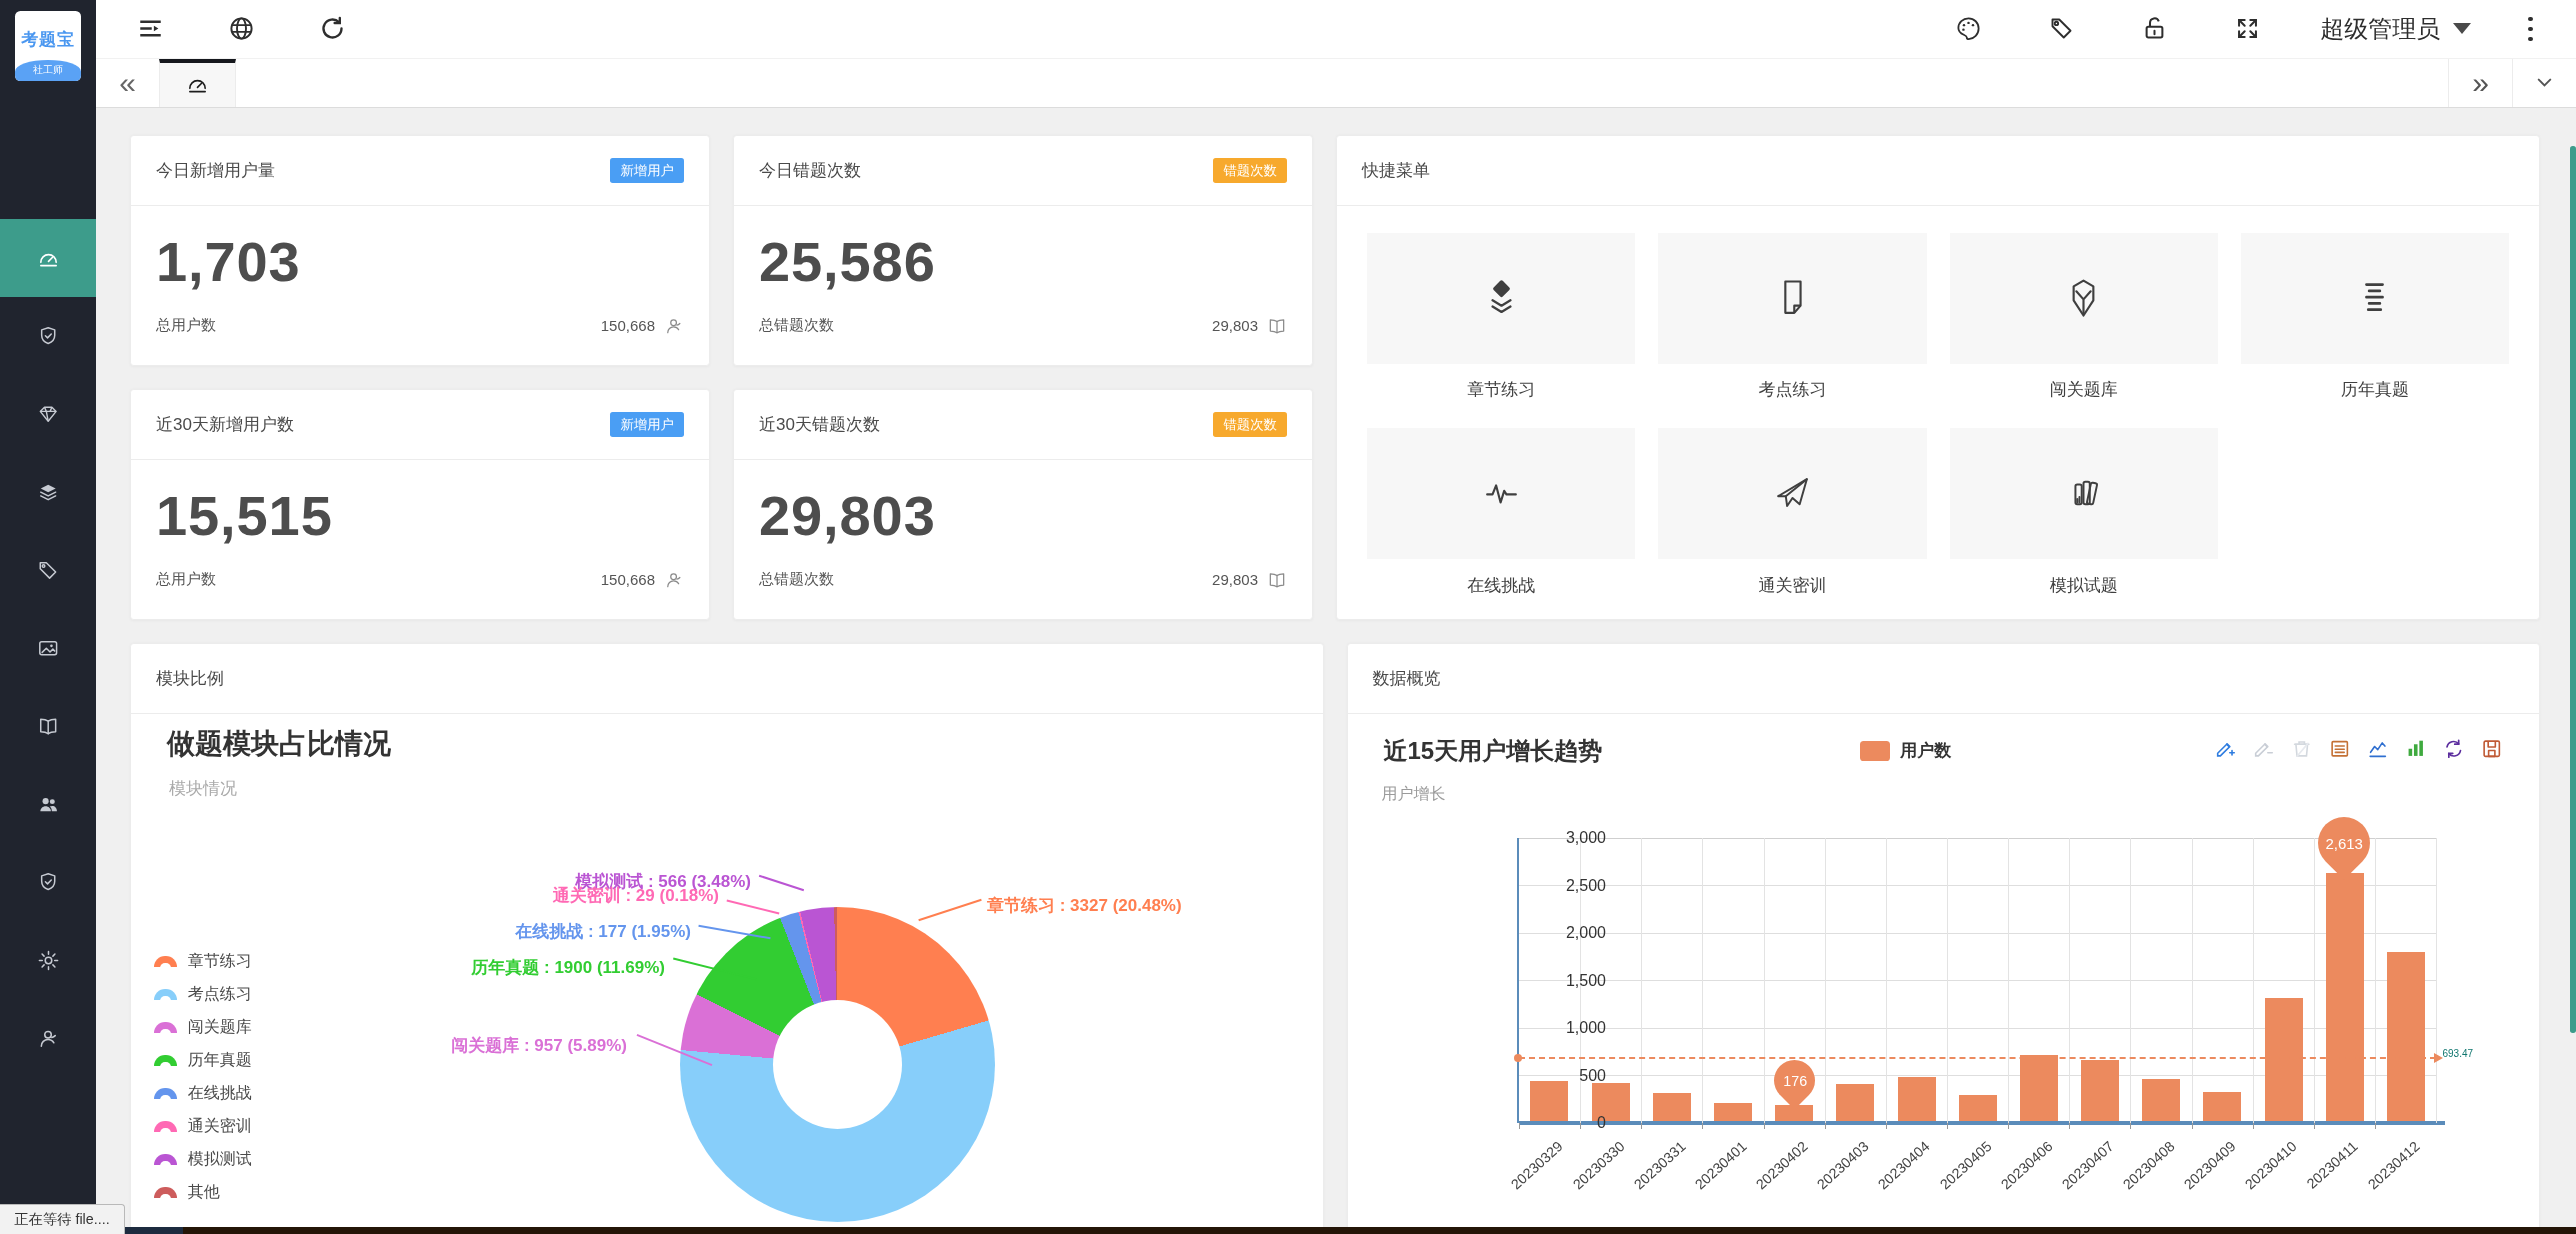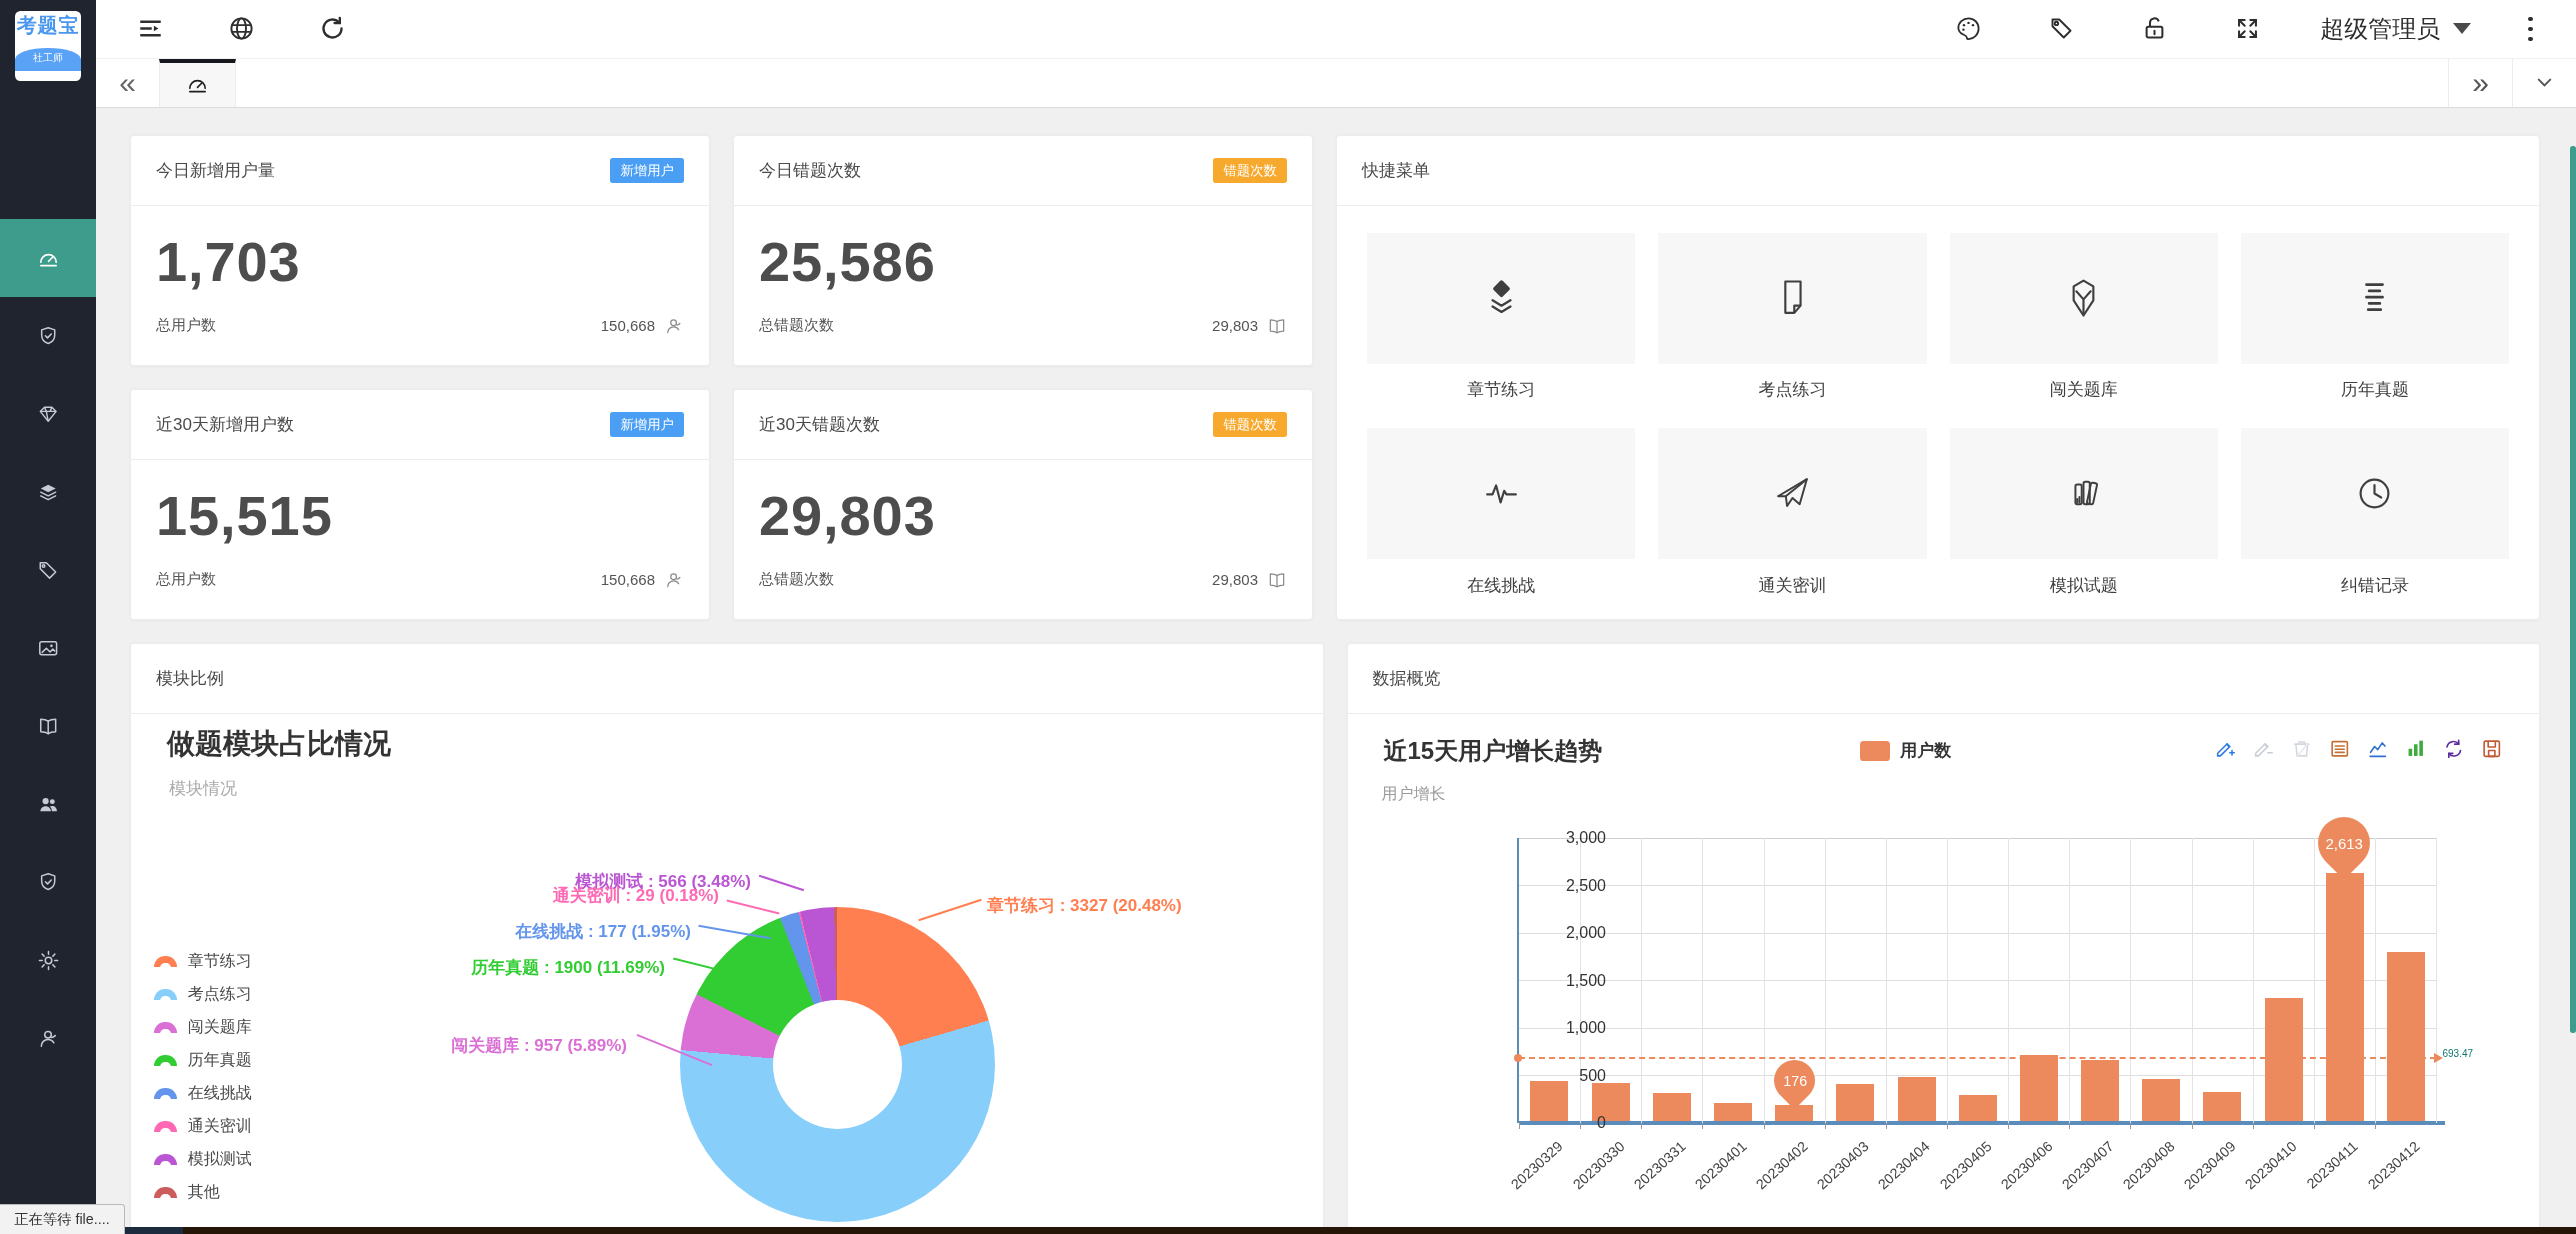--- a/index.html
+++ b/index.html
@@ -3,21 +3,21 @@
 <meta charset="utf-8">
 <style>
   * { margin:0; padding:0; box-sizing:border-box; }
   html,body { width:2576px; height:1234px; overflow:hidden; background:#f0f0f0;
     font-family:"Liberation Sans","DejaVu Sans",sans-serif; color:#4a4a4a; }
   svg { display:block; }
 
   
   .sidebar { position:fixed; left:0; top:0; width:96px; height:1234px; background:#20242e; z-index:30; }
   .logo { margin:10.7px auto 0; width:66px; height:70px; background:#fff; border-radius:5.4px; overflow:hidden; text-align:center; }
-  .logo-title { color:#4a97f0; font-weight:bold; font-size:20px; letter-spacing:0.9px; padding-top:1px; }
+  .logo-title { color:#4a97f0; font-weight:bold; font-size:17px; letter-spacing:0.9px; padding-top:17px; }
   .logo-sub { margin-top:9px; background:#5aa2f5; color:#fff; font-size:10px; padding:3.6px 0 5.4px; border-radius:60% 60% 0 0; }
   .side-nav { position:absolute; top:219px; left:0; width:96px; }
   .side-item { height:78px; display:flex; align-items:center; justify-content:center; color:#c6cad2; cursor:pointer; }
   .side-item.active { background:#3d9c8b; color:#ffffff; }
   .side-item .glyph { font-size:21.5px; line-height:1; }
 
   
   .main { margin-left:96px; height:1234px; display:flex; flex-direction:column; }
   .topbar { height:79px; background:#fff; display:flex; align-items:center; padding:0 38px 0 34px; border-bottom:0.9px solid #f1f1f1; }
   .tb-icon { width:41px; height:41px; display:flex; align-items:center; justify-content:center; color:#2e2e2e; cursor:pointer; }
@@ -411,31 +411,20 @@
                 <span>
               <svg width="43" height="43" viewBox="0 0 48 48" fill="none" stroke="#3f3f3f" stroke-width="2.2" stroke-linejoin="round">
                     <rect x="15" y="14" width="7" height="22" rx="2"></rect>
                     <rect x="24" y="11" width="7" height="25" rx="2"></rect>
                     <rect x="30" y="12" width="7" height="24" rx="2" transform="rotate(12 33.5 24)"></rect>
                     <path d="M17 30v4M19.5 28v6" stroke-linecap="round"></path>
                   </svg>
                 </span>
             </div>
             <div class="qm-label">模拟试题</div>
-          </div>
-          <div class="qm-item">
-            <div class="qm-box">
-                <span>
-              <svg width="43" height="43" viewBox="0 0 48 48" fill="none" stroke="#3f3f3f" stroke-width="2.4" stroke-linecap="round" stroke-linejoin="round">
-                    <circle cx="24" cy="24" r="15.5"></circle>
-                    <path d="M24 14.5V24l7.5 4.5"></path>
-                  </svg>
-                </span>
-            </div>
-            <div class="qm-label">纠错记录</div>
           </div>
         </div>
       </div>
 
       <div class="card">
         <div class="card-head stat-head">
           <span>近30天新增用户数</span>
           <span class="badge badge-blue">新增用户</span>
         </div>
         <div class="stat-num">15,515</div>

